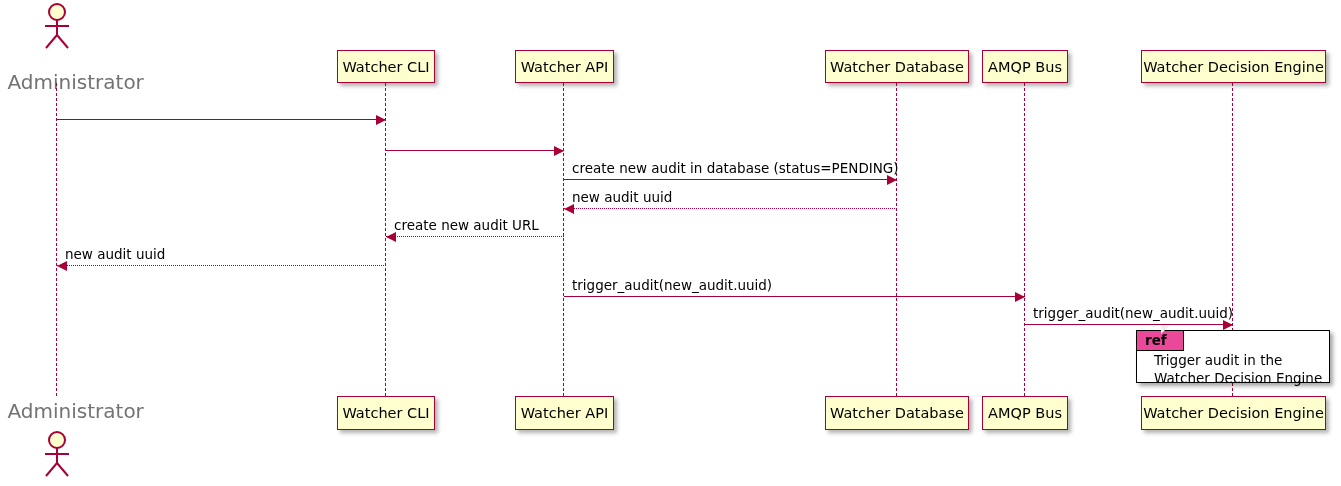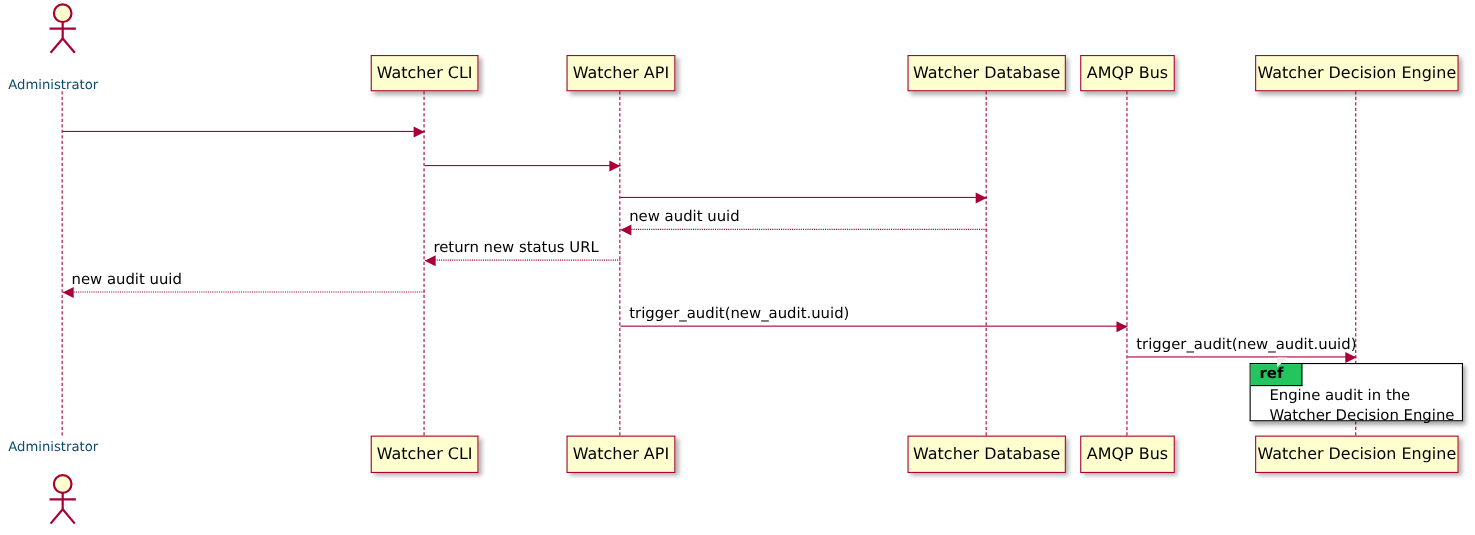--- a/index.html
+++ b/index.html
@@ -11,36 +11,36 @@
   .pbox{position:absolute;background:#FEFECE;border:1.5px solid #A80036;
         box-shadow:3px 3px 4px rgba(0,0,0,0.30);
         display:flex;align-items:center;justify-content:center;
         font-size:14.5px;color:#000;white-space:nowrap;box-sizing:border-box;}
 
   
   .lifeline{position:absolute;width:0;border-left:1.4px dashed #A80036;}
 
   
   .actor{position:absolute;}
-  .actor-label{position:absolute;font-size:12px;color:#0c4a6e;white-space:nowrap;}
+  .actor-label{position:absolute;font-size:20px;color:#737373;white-space:nowrap;}
 
   
   .msg{position:absolute;height:0;border-top:1.5px solid #A80036;}
   .msg.dotted{border-top:1.5px dotted #A80036;}
   .arrowhead{position:absolute;width:0;height:0;}
   .arrowhead.right{border-top:5px solid transparent;border-bottom:5px solid transparent;
                    border-left:10px solid #A80036;}
   .arrowhead.left{border-top:5px solid transparent;border-bottom:5px solid transparent;
                   border-right:10px solid #A80036;}
   .msglabel{position:absolute;font-size:13.5px;color:#000;white-space:nowrap;}
 
   
   .refbox{position:absolute;background:#FFFFFF;border:1.5px solid #000000;
           box-shadow:3px 3px 4px rgba(0,0,0,0.35);box-sizing:border-box;}
-  .reftab{position:absolute;left:0;top:0;background:#22c55e;
+  .reftab{position:absolute;left:0;top:0;background:#ec4899;
           border-right:1.5px solid #000;border-bottom:1.5px solid #000;
           font-weight:bold;font-size:13.5px;color:#000;
           padding:1px 16px 2px 8px;box-sizing:border-box;}
   .reftab-notch{position:absolute;width:0;height:0;
                 border-top:9px solid #EEEEEE;border-right:9px solid transparent;}
   .reftext{position:absolute;font-size:13.5px;color:#000;line-height:18px;white-space:nowrap;}
 </style>
 </head>
 <body>
 
@@ -96,34 +96,35 @@
     </svg>
     <div class="actor-label" style="top: 70px; left: 7.5px;">Administrator</div>
     <div class="actor-label" style="top: 399px; left: 7.5px;">Administrator</div>
     <div class="lifeline" style="left: 56.3px; top: 83px; height: 313px;"></div>
     <div class="msg" style="left: 57px; top: 119px; width: 329px;"></div>
     <div class="arrowhead right" style="top: 114.5px; left: 376px;"></div>
     <div class="msg" style="left: 386px; top: 150px; width: 178px;"></div>
     <div class="arrowhead right" style="top: 145.5px; left: 554px;"></div>
     <div class="msg" style="left: 564px; top: 179px; width: 333px;"></div>
     <div class="arrowhead right" style="top: 174.5px; left: 887px;"></div>
+    <div class="msglabel" style="top: 160px; left: 572px;">create new audit in database (status=PENDING)</div>
     <div class="msg dotted" style="left: 564px; top: 208px; width: 333px;"></div>
     <div class="arrowhead left" style="top: 203.5px; left: 564px;"></div>
     <div class="msglabel" style="top: 189px; left: 572px;">new audit uuid</div>
     <div class="msg dotted" style="left: 386px; top: 236px; width: 178px;"></div>
     <div class="arrowhead left" style="top: 231.5px; left: 386px;"></div>
-    <div class="msglabel" style="top: 217px; left: 394px;">return new status URL</div>
+    <div class="msglabel" style="top: 217px; left: 394px;">create new audit URL</div>
     <div class="msg dotted" style="left: 57px; top: 265px; width: 329px;"></div>
     <div class="arrowhead left" style="top: 260.5px; left: 57px;"></div>
     <div class="msglabel" style="top: 246px; left: 65px;">new audit uuid</div>
     <div class="msg" style="left: 564px; top: 296px; width: 461px;"></div>
     <div class="arrowhead right" style="top: 291.5px; left: 1015px;"></div>
     <div class="msglabel" style="top: 277px; left: 572px;">trigger_audit(new_audit.uuid)</div>
     <div class="msg" style="left: 1025px; top: 324px; width: 208px;"></div>
     <div class="arrowhead right" style="top: 319.5px; left: 1223px;"></div>
     <div class="msglabel" style="top: 305px; left: 1033px;">trigger_audit(new_audit.uuid)</div>
     <div class="refbox" style="left: 1136px; top: 330px; width: 194px; height: 53px;">
       <div class="reftab">ref</div>
     </div>
     <div class="reftab-notch" style="left: 1161px; top: 325px;"></div>
-    <div class="reftext" style="left: 1154px; top: 351px;">Engine audit in the</div>
+    <div class="reftext" style="left: 1154px; top: 351px;">Trigger audit in the</div>
     <div class="reftext" style="left: 1154px; top: 369px;">Watcher Decision Engine</div>
   </div>
 
 </body></html>

